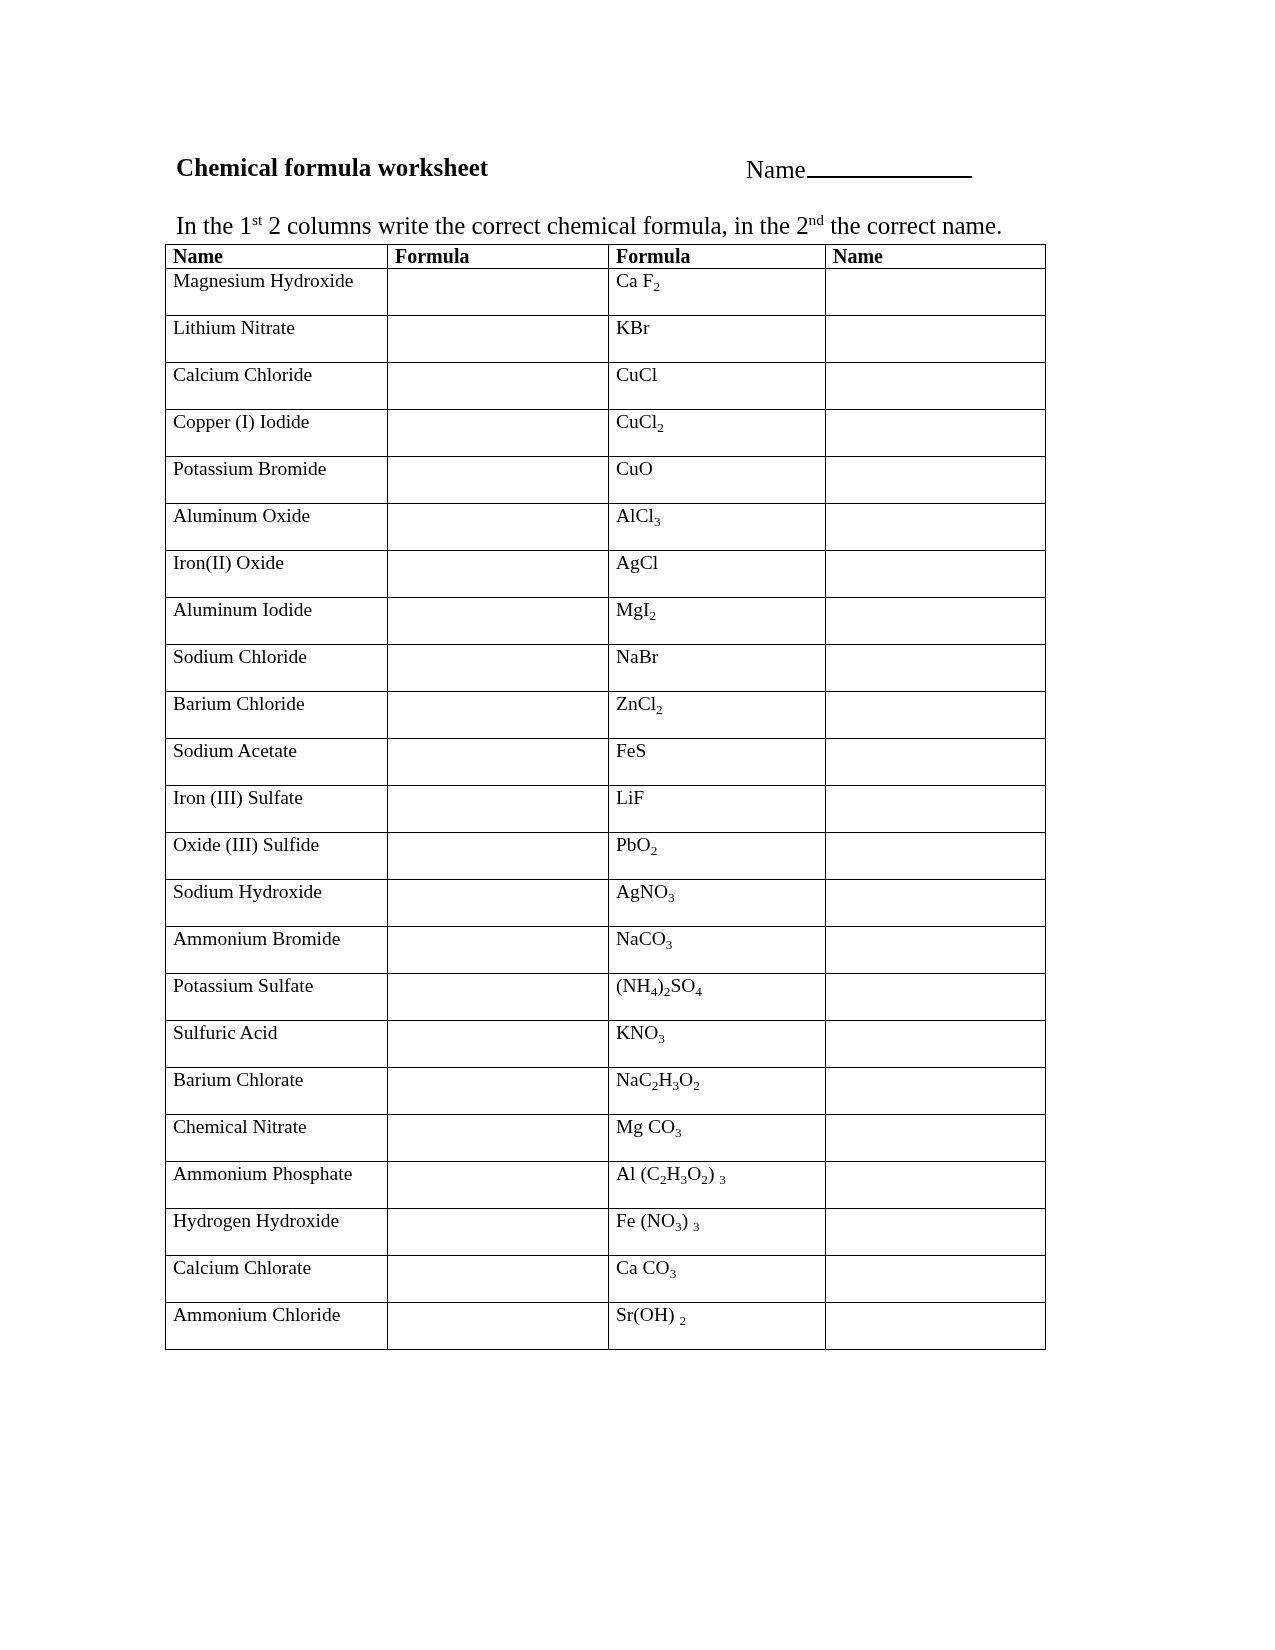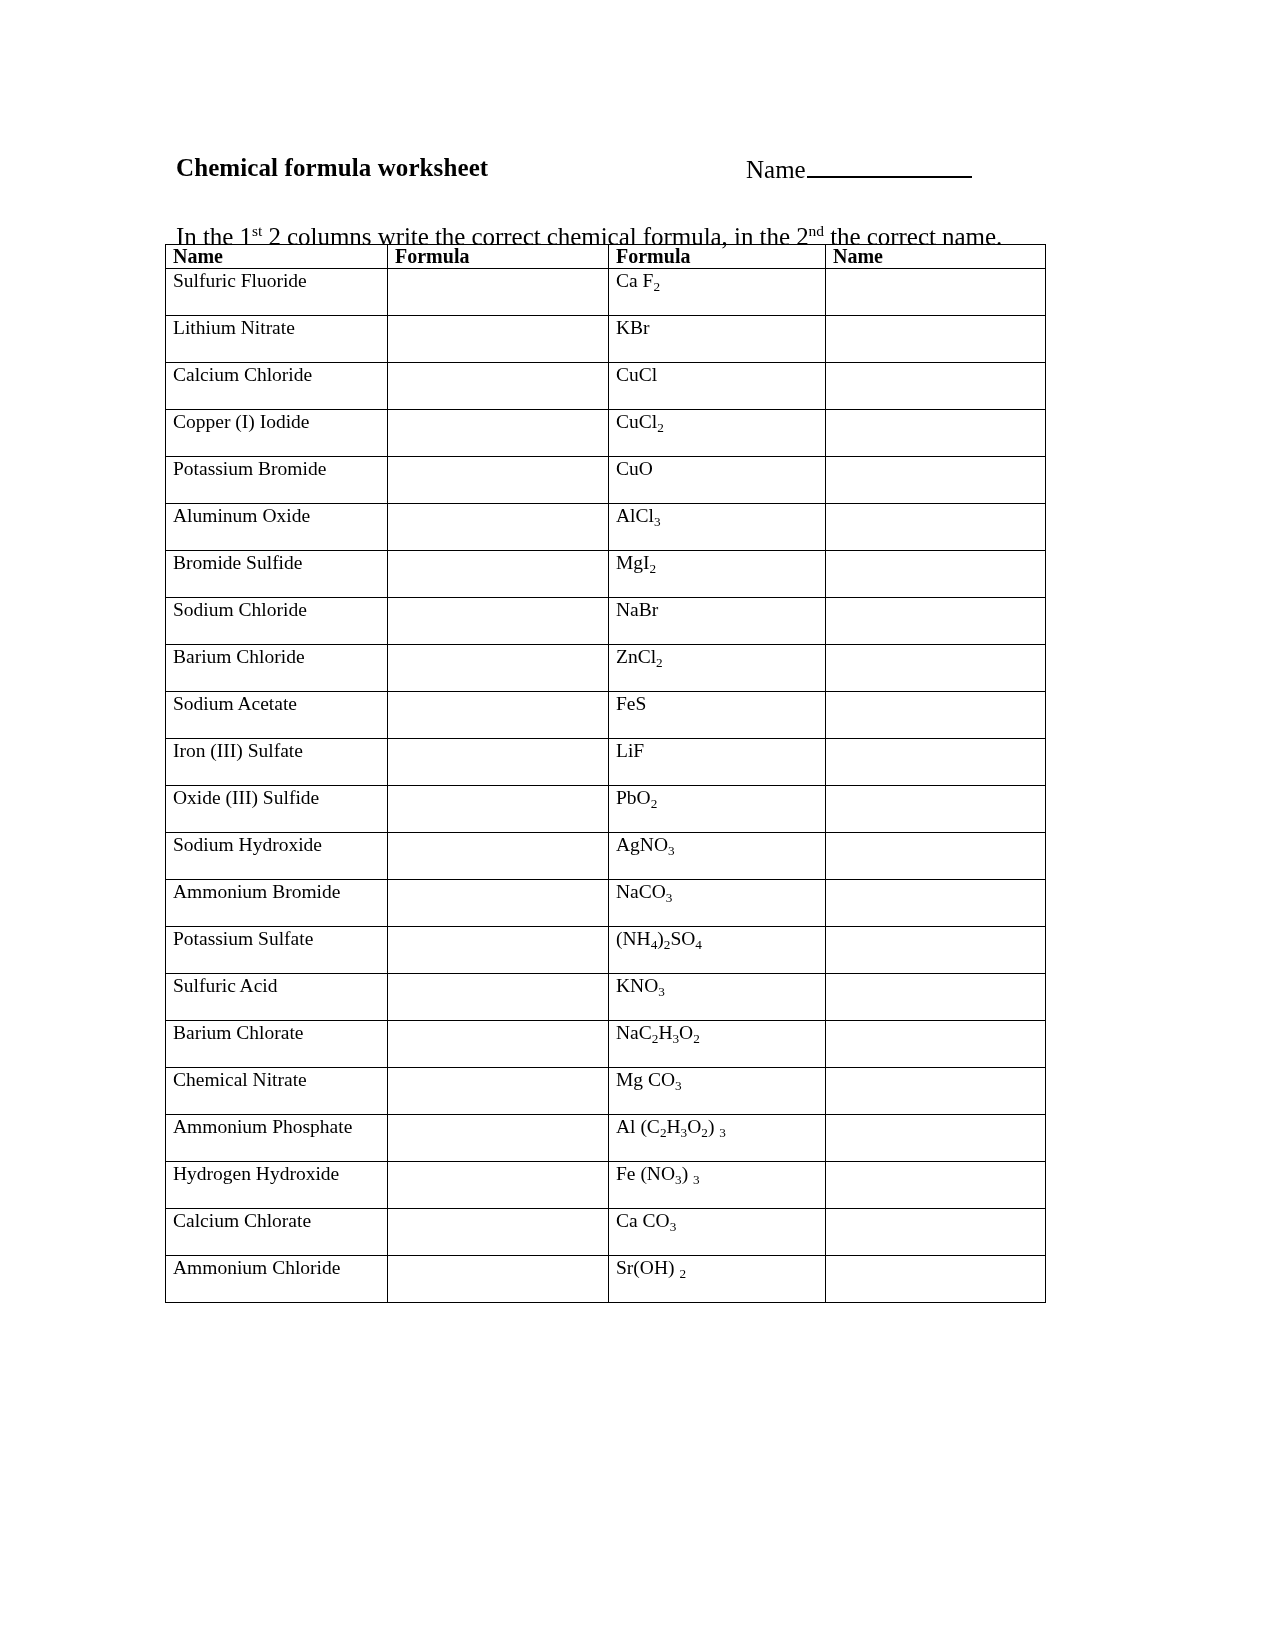--- a/index.html
+++ b/index.html
@@ -55,21 +55,21 @@
     width: 165px;
     height: 20px;
     vertical-align: baseline;
     margin-left: 1px;
   }
 
   
   .instruction {
     position: absolute;
     left: 176px;
-    top: 207px;
+    top: 196px;
     font-size: 25px;
     white-space: nowrap;
     letter-spacing: -0.05px;
   }
   .instruction sup {
     font-size: 0.62em;
     vertical-align: super;
     line-height: 0;
   }
 
@@ -145,21 +145,21 @@
       <tr>
         <th>Name</th>
         <th>Formula</th>
         <th>Formula</th>
         <th>Name</th>
       </tr>
     </thead>
     <tbody id="table-body">
         <tr>
           <td>
-            <span class="cell-text">Sulfuric Fluoride</span>
+            <span class="cell-text">Magnesium Hydroxide</span>
           </td>
           <td>
             <span class="cell-text"></span>
           </td>
           <td>
             <span class="cell-text">Ca F<sub>2</sub></span>
           </td>
           <td>
             <span class="cell-text"></span>
           </td>
@@ -229,21 +229,35 @@
           </td>
           <td>
             <span class="cell-text">AlCl<sub>3</sub></span>
           </td>
           <td>
             <span class="cell-text"></span>
           </td>
         </tr>
         <tr>
           <td>
-            <span class="cell-text">Bromide Sulfide</span>
+            <span class="cell-text">Iron(II) Oxide</span>
+          </td>
+          <td>
+            <span class="cell-text"></span>
+          </td>
+          <td>
+            <span class="cell-text">AgCl</span>
+          </td>
+          <td>
+            <span class="cell-text"></span>
+          </td>
+        </tr>
+        <tr>
+          <td>
+            <span class="cell-text">Aluminum Iodide</span>
           </td>
           <td>
             <span class="cell-text"></span>
           </td>
           <td>
             <span class="cell-text">MgI<sub>2</sub></span>
           </td>
           <td>
             <span class="cell-text"></span>
           </td>

